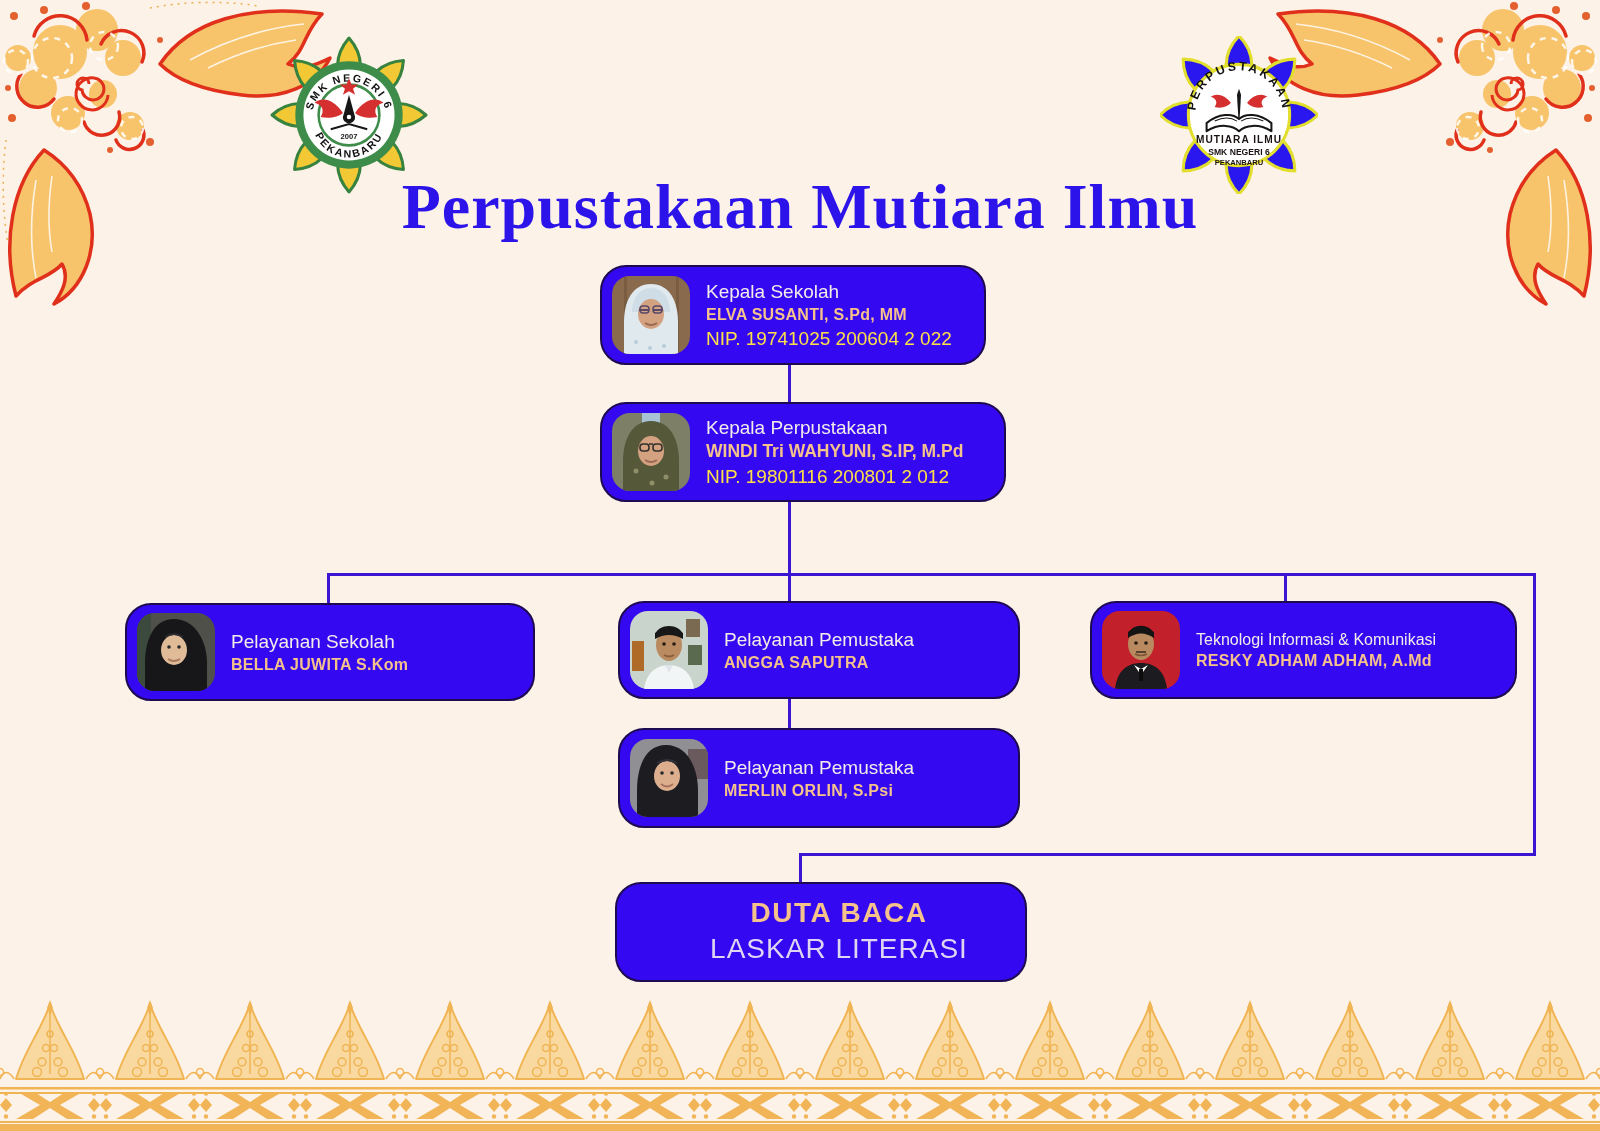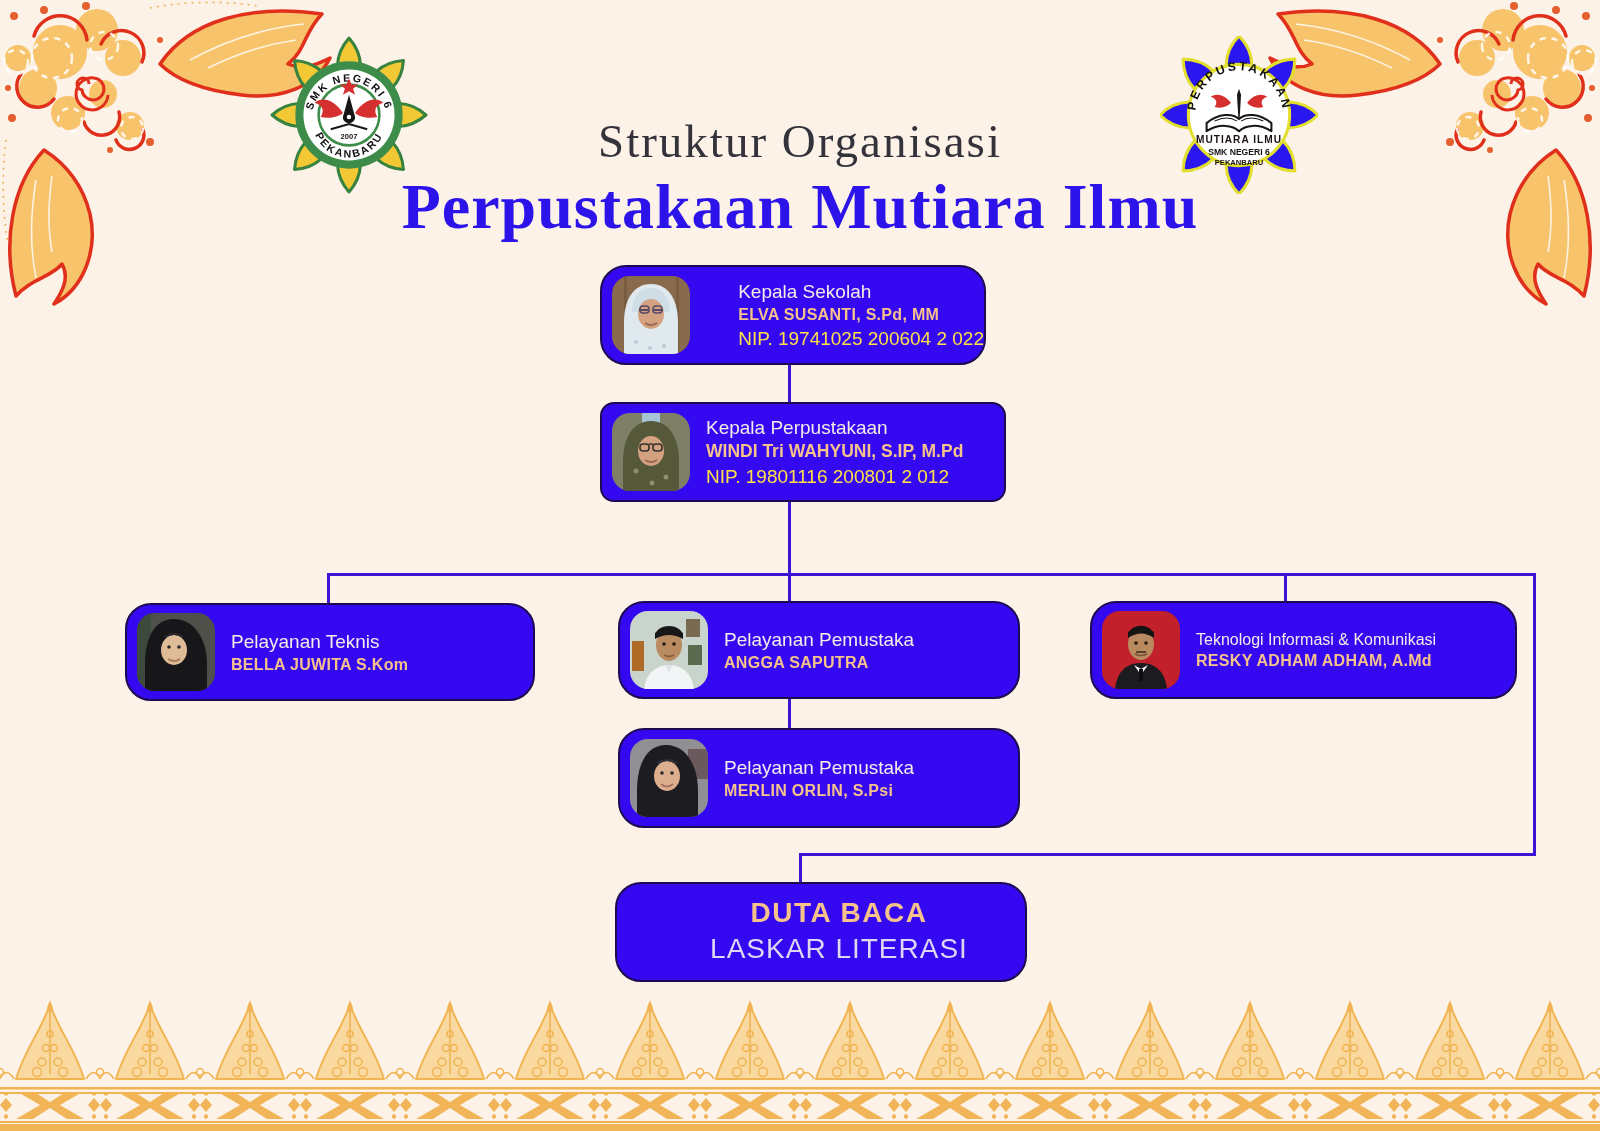--- a/index.html
+++ b/index.html
@@ -203,34 +203,33 @@
         <path d="M78 52 L80 58 L78 92 L76 58 Z" fill="#161616"></path>
         <path d="M46 86 C 58 76 72 76 78 82 C 84 76 98 76 110 86 L110 94 C 97 86 84 88 78 94 C 72 88 59 86 46 94 Z" fill="#ffffff" stroke="#161616" stroke-width="2" stroke-linejoin="round"></path>
         <path d="M54 84 C 62 80 70 80 76 84 M80 84 C 86 80 94 80 102 84" fill="none" stroke="#161616" stroke-width="1"></path>
       </g>
       <text x="78" y="106" text-anchor="middle" font-size="10" font-weight="700" fill="#1a1212" letter-spacing="1">MUTIARA ILMU</text>
       <text x="78" y="117" text-anchor="middle" font-size="8.5" font-weight="700" fill="#1a1212">SMK NEGERI 6</text>
       <text x="78" y="127" text-anchor="middle" font-size="7.5" font-weight="700" fill="#1a1212">PEKANBARU</text>
     </svg>
   </div>
 
-  <div class="title">Struktur Organisasi</div>
   <div class="subtitle">Perpustakaan Mutiara Ilmu</div>
 
   <div class="line v" style="left:788px;top:365px;height:37px;"></div>
   <div class="line v" style="left:788px;top:502px;height:99px;"></div>
   <div class="line h" style="left:327px;top:573px;width:1209px;"></div>
   <div class="line v" style="left:327px;top:573px;height:30px;"></div>
   <div class="line v" style="left:1284px;top:573px;height:28px;"></div>
   <div class="line v" style="left:1533px;top:573px;height:283px;"></div>
   <div class="line h" style="left:799px;top:853px;width:737px;"></div>
   <div class="line v" style="left:799px;top:853px;height:29px;"></div>
   <div class="line v" style="left:788px;top:699px;height:29px;"></div>
 
-  <div class="node" style="left:600px;top:265px;width:386px;height:100px;justify-content:space-between;">
+  <div class="node" style="left:600px;top:265px;width:386px;height:100px;">
     <div class="photo">
       <svg viewBox="0 0 78 78" width="78" height="78">
         <rect width="78" height="78" fill="#8a6a4c"></rect>
         <rect x="12" y="0" width="3" height="78" fill="#7a5c40"></rect>
           <rect x="64" y="0" width="3" height="78" fill="#7a5c40"></rect>
         <path d="M39 8 C 20 8 12 26 12 46 L12 78 L66 78 L66 46 C66 26 58 8 39 8 Z" fill="#dfe9ee"></path>
         <path d="M39 12 C 26 12 20 24 20 36 L58 36 C58 24 52 12 39 12 Z" fill="#cfdde6"></path>
         <ellipse cx="39" cy="38" rx="13" ry="15" fill="#d4a281"></ellipse>
         <path d="M27 34 h10 M41 34 h10" stroke="#5a4a6a" stroke-width="2"></path>
         <rect x="28" y="30" width="9" height="7" rx="3" fill="none" stroke="#5a4a6a" stroke-width="1.5"></rect>
@@ -241,21 +240,21 @@
           <circle cx="38" cy="72" r="2" fill="#b9cdd8"></circle>
       </svg>
     </div>
     <div class="ntext">
       <div class="role">Kepala Sekolah</div>
       <div class="name">ELVA SUSANTI, S.Pd, MM</div>
       <div class="nip">NIP. 19741025 200604 2 022</div>
     </div>
   </div>
 
-  <div class="node node-kp" style="left:600px;top:402px;width:406px;height:100px;border-radius:14px;">
+  <div class="node node-kp" style="left:600px;top:402px;width:406px;height:100px;">
     <div class="photo">
       <svg viewBox="0 0 78 78" width="78" height="78">
         <rect width="78" height="78" fill="#7d8066"></rect>
         <rect x="30" y="0" width="18" height="14" fill="#a8c4d4"></rect>
         <path d="M39 8 C 19 8 11 28 11 48 L11 78 L67 78 L67 48 C67 28 59 8 39 8 Z" fill="#56583a"></path>
         <circle cx="24" cy="58" r="2.5" fill="#8d8f68"></circle>
           <circle cx="54" cy="64" r="2.5" fill="#8d8f68"></circle>
           <circle cx="40" cy="70" r="2.5" fill="#8d8f68"></circle>
         <ellipse cx="39" cy="38" rx="13" ry="15" fill="#d4a281"></ellipse>
         <rect x="28" y="31" width="9" height="7" rx="3" fill="none" stroke="#33302c" stroke-width="1.6"></rect>
@@ -278,21 +277,21 @@
         <rect x="0" y="0" width="14" height="78" fill="#3c4a3e"></rect>
         <path d="M37 6 C 16 6 8 28 8 50 L8 78 L70 78 L70 50 C70 28 58 6 37 6 Z" fill="#17171a"></path>
         <ellipse cx="37" cy="37" rx="13" ry="15" fill="#e0bb98"></ellipse>
         <circle cx="32" cy="34" r="1.8" fill="#2a2a2a"></circle>
           <circle cx="42" cy="34" r="1.8" fill="#2a2a2a"></circle>
         <path d="M31 46 Q37 50 43 46" stroke="#a57a5e" stroke-width="1.8" fill="none"></path>
         <path d="M28 24 Q37 18 46 24" stroke="#2a2a30" stroke-width="2" fill="none"></path>
       </svg>
     </div>
     <div class="ntext">
-      <div class="role">Pelayanan Teknis</div>
+      <div class="role">Pelayanan Sekolah</div>
       <div class="name">BELLA JUWITA S.Kom</div>
     </div>
   </div>
 
   <div class="node" style="left:618px;top:601px;width:402px;height:98px;">
     <div class="photo">
       <svg viewBox="0 0 78 78" width="78" height="78">
         <rect width="78" height="78" fill="#c9d4cc"></rect>
         <rect x="56" y="8" width="14" height="18" fill="#7a6a52"></rect>
           <rect x="58" y="34" width="14" height="20" fill="#5a6a4e"></rect>

